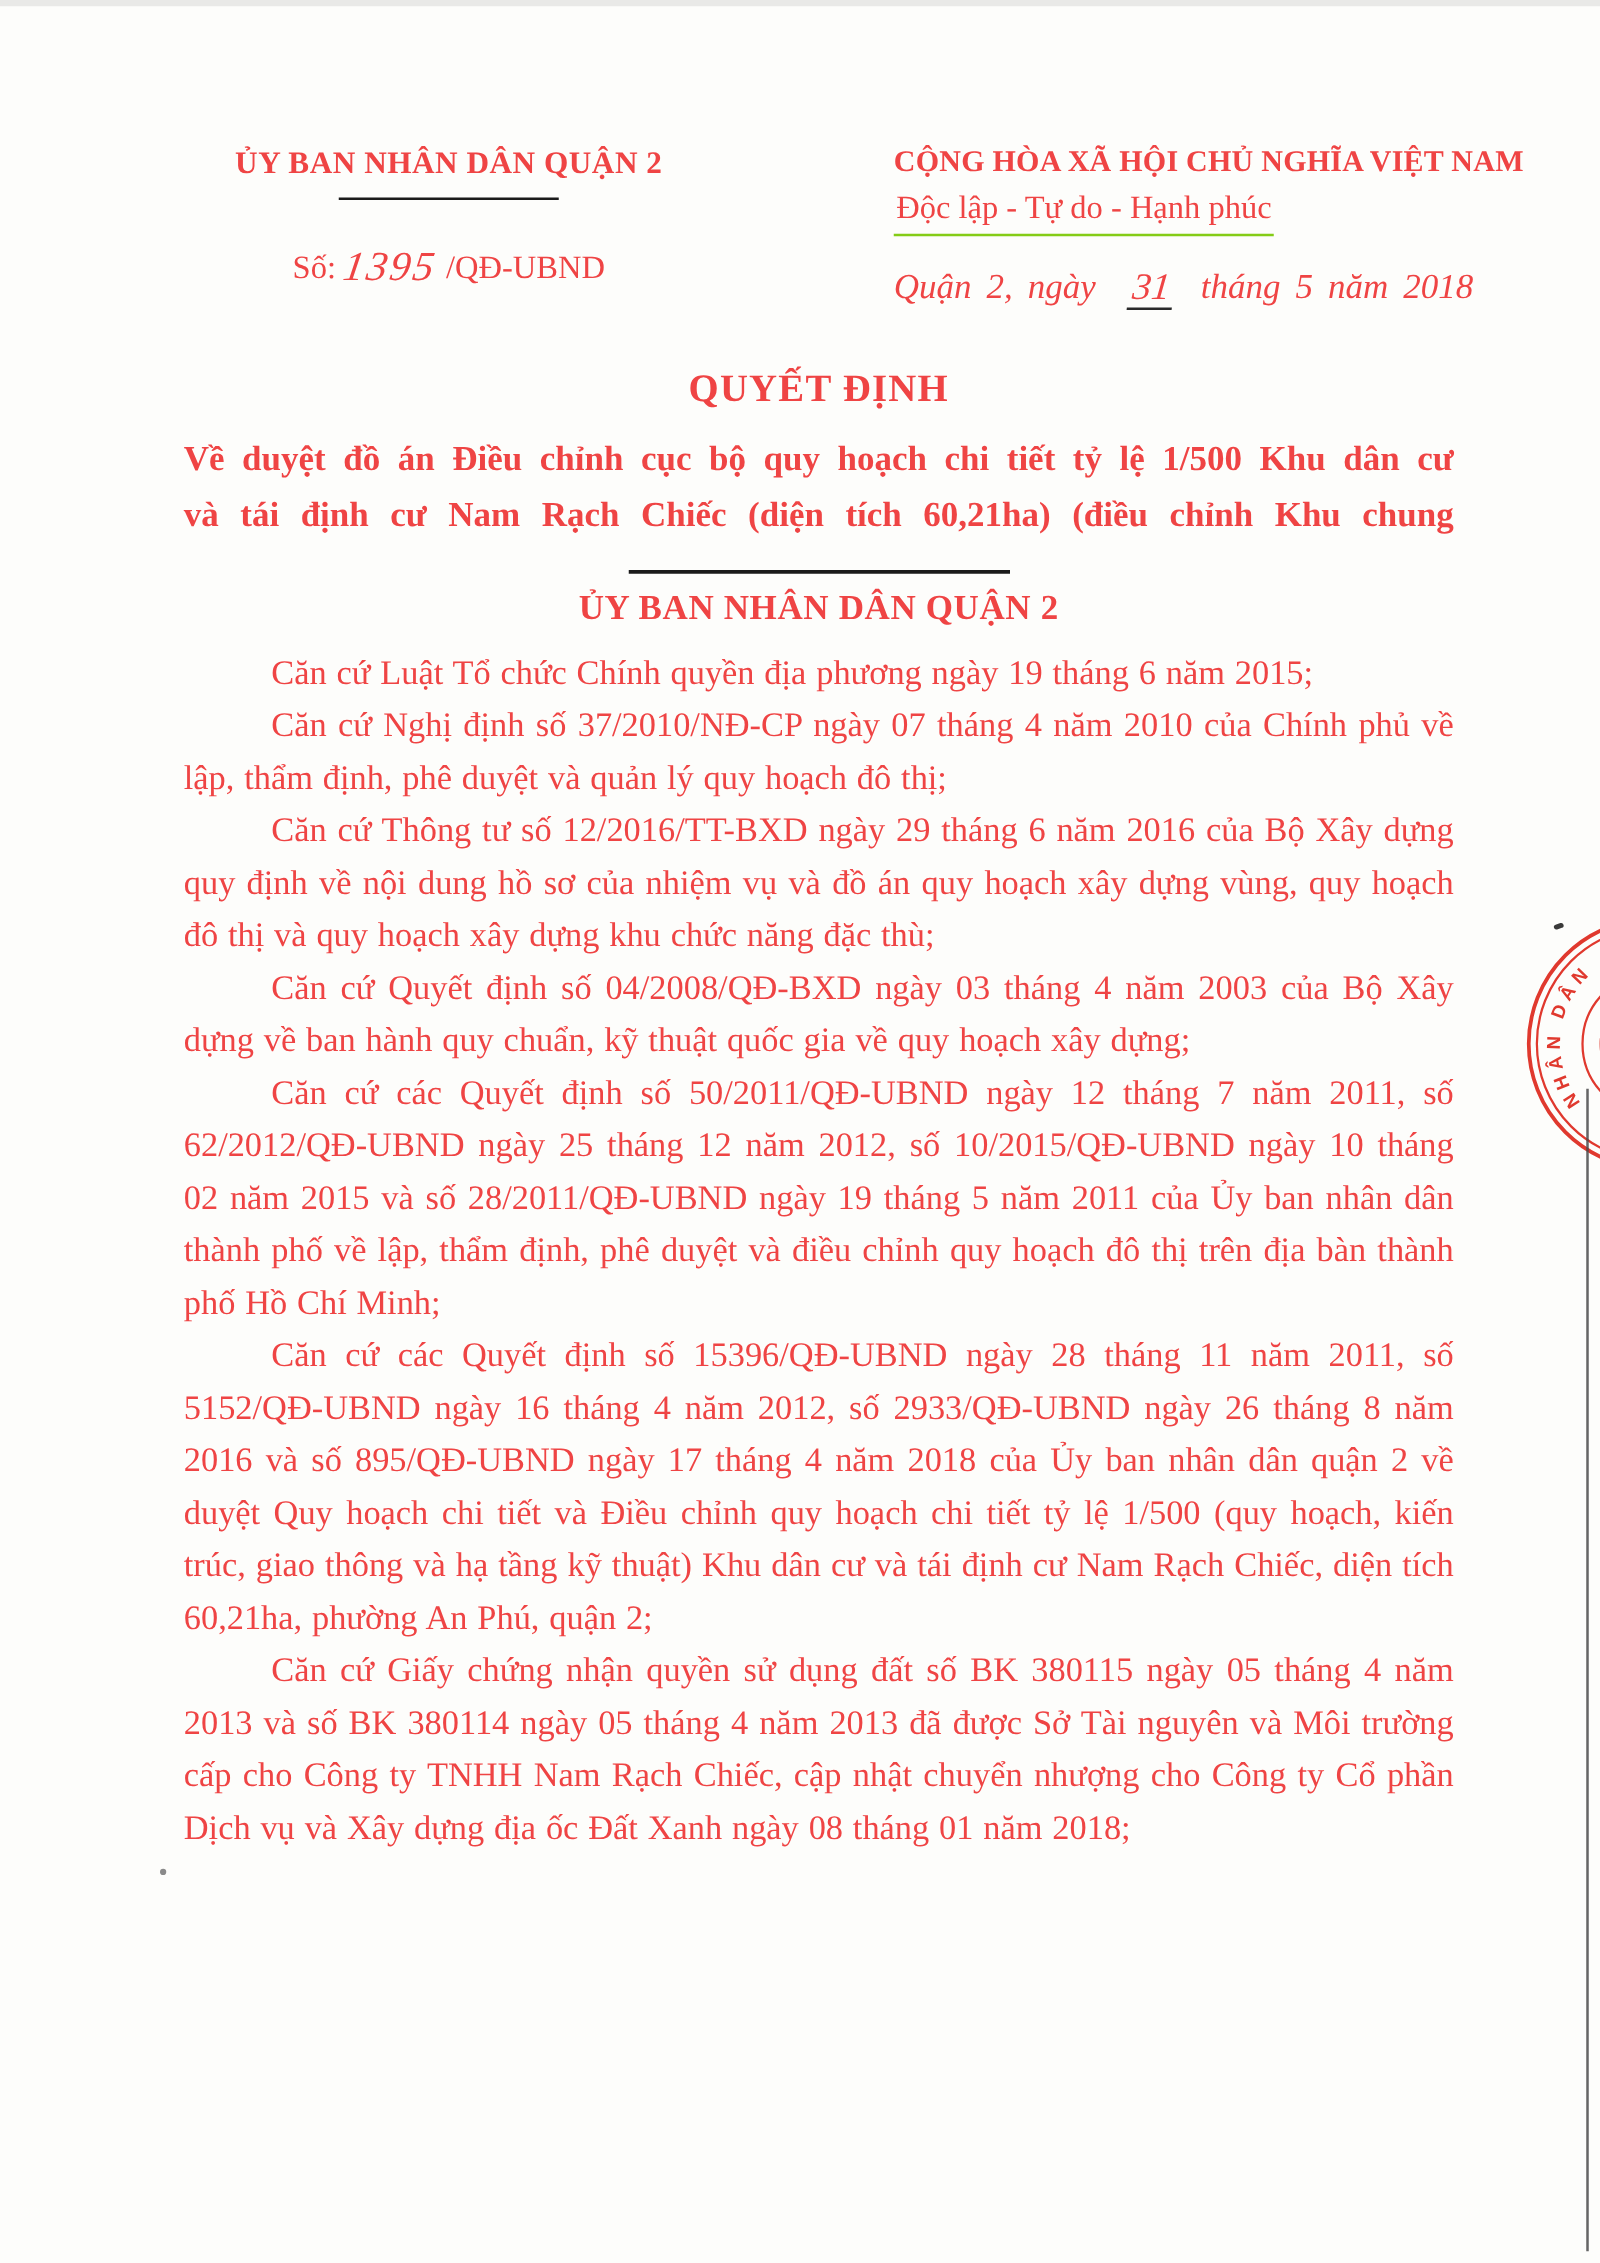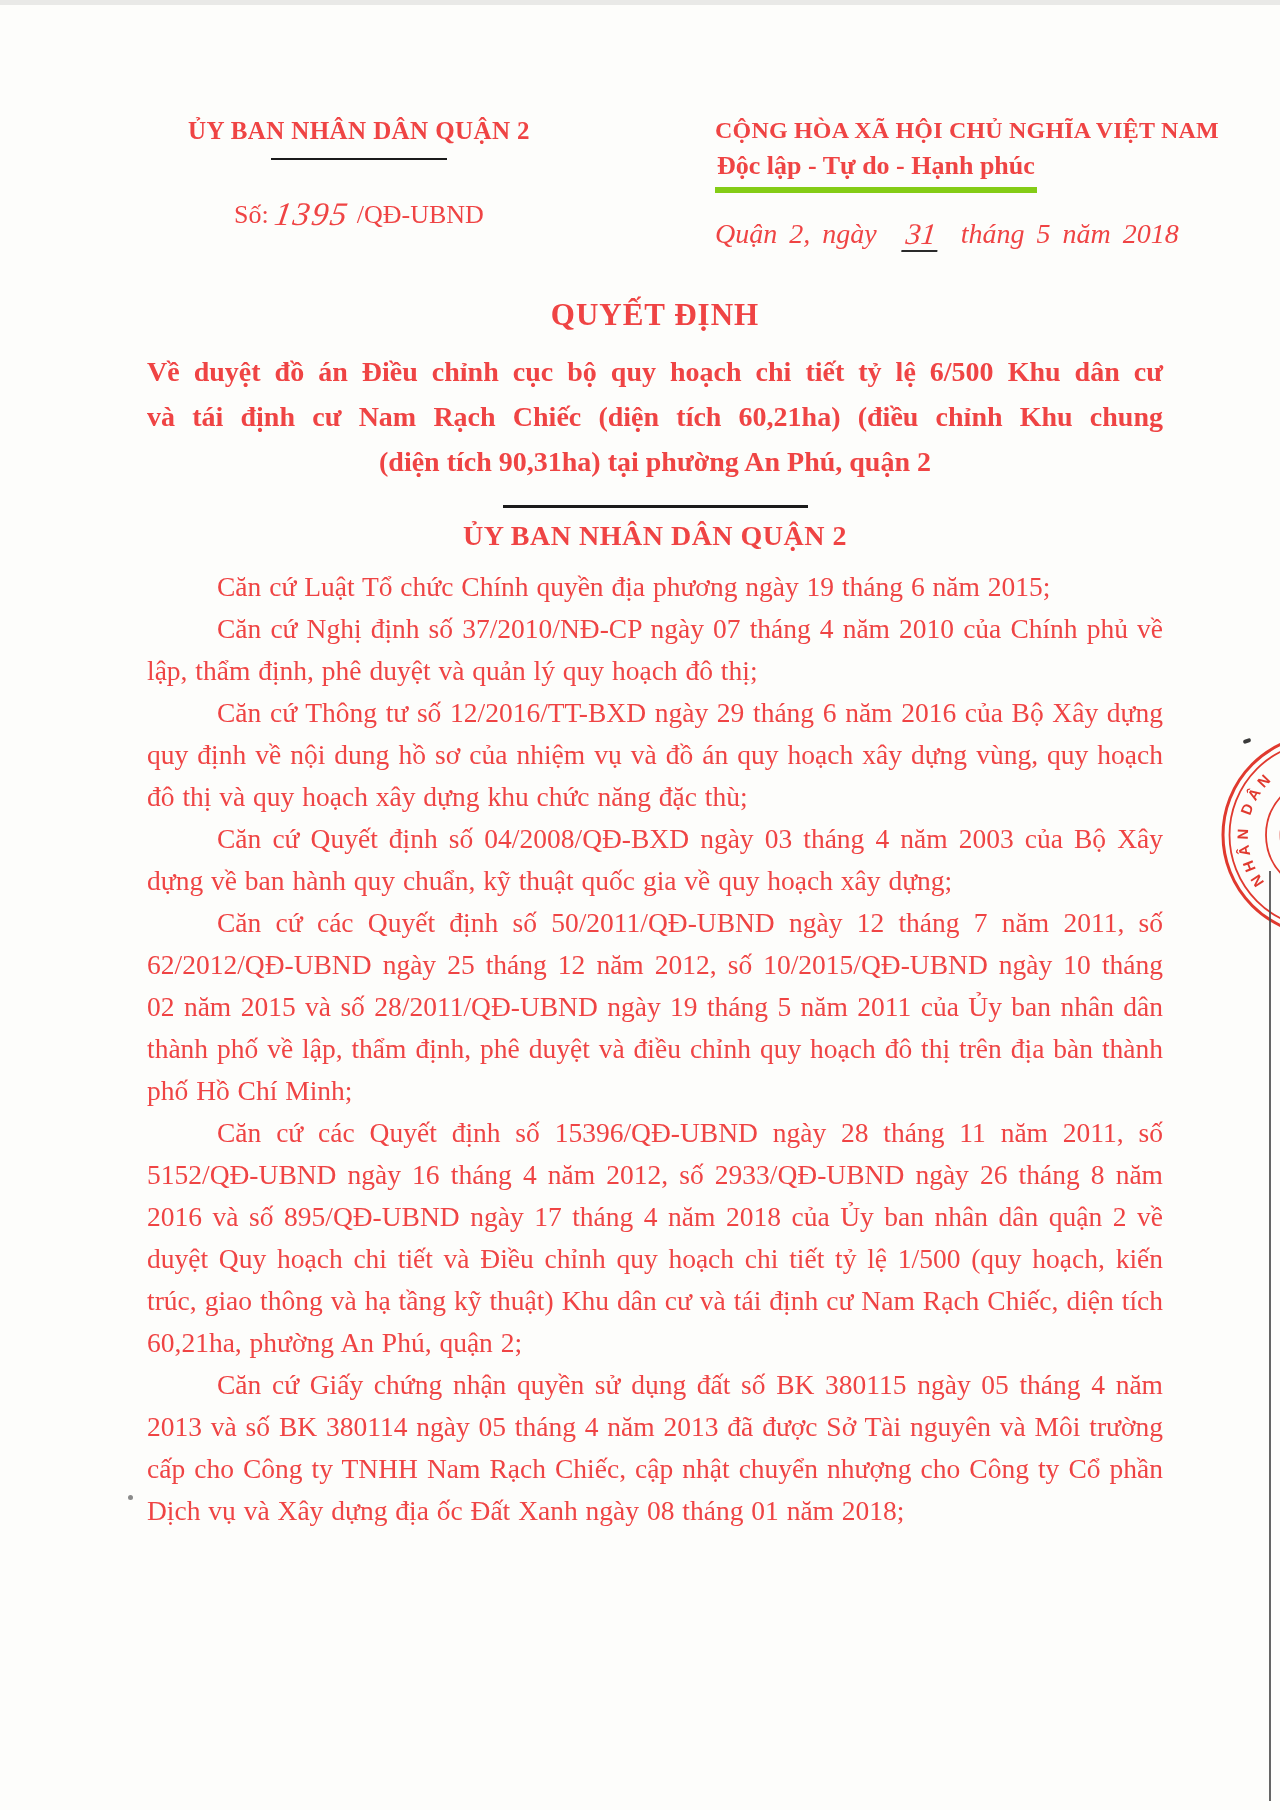--- a/index.html
+++ b/index.html
@@ -26,23 +26,23 @@
     transform:skewX(-9deg);
     font-size:33px;
     line-height:1;
     letter-spacing:2px;
     position:relative;top:2px;
     margin:0 8px 0 6px;
   }
   .national{font-size:24px;font-weight:700;letter-spacing:.2px;white-space:nowrap;}
   .motto{
     display:inline-block;
-    font-size:26px;font-weight:700;
+    font-size:26px;font-weight:400;
     padding:2px 2px 6px;
-    border-bottom:6px solid #84cc16;
+    border-bottom:2px solid #84cc16;
     margin-top:5px;white-space:nowrap;
   }
   .date-line{margin-top:25px;font-style:italic;font-size:28px;white-space:nowrap;word-spacing:5px;}
   .hand-day{
     display:inline-block;
     font-size:30px;line-height:1;
     transform:skewX(-6deg);
     border-bottom:2px solid #2a2a2a;
     padding:0 3px 1px;
     margin:0 22px 0 26px;
@@ -94,23 +94,22 @@
         </div>
         <div class="date-line">
           <span>Quận 2, ngày</span><span class="hand-day">31</span><span>tháng 5 năm 2018</span>
         </div>
       </div>
     </header>
 
     <h1 class="doc-title">QUYẾT ĐỊNH</h1>
 
     <div class="subject">
-      <div class="jl">Về duyệt đồ án Điều chỉnh cục bộ quy hoạch chi tiết tỷ lệ 6/500 Khu dân cư</div>
+      <div class="jl">Về duyệt đồ án Điều chỉnh cục bộ quy hoạch chi tiết tỷ lệ 1/500 Khu dân cư</div>
       <div class="jl">và tái định cư Nam Rạch Chiếc (diện tích 60,21ha) (điều chỉnh Khu chung</div>
-      <div class="cl">(diện tích 90,31ha) tại phường An Phú, quận 2</div>
     </div>
 
     <div class="divider"></div>
 
     <h2 class="issuer">ỦY BAN NHÂN DÂN QUẬN 2</h2>
 
     <section class="body-text">
       <p>Căn cứ Luật Tổ chức Chính quyền địa phương ngày 19 tháng 6 năm 2015;</p>
       <p>Căn cứ Nghị định số 37/2010/NĐ-CP ngày 07 tháng 4 năm 2010 của Chính phủ về lập, thẩm định, phê duyệt và quản lý quy hoạch đô thị;</p>
       <p>Căn cứ Thông tư số 12/2016/TT-BXD ngày 29 tháng 6 năm 2016 của Bộ Xây dựng quy định về nội dung hồ sơ của nhiệm vụ và đồ án quy hoạch xây dựng vùng, quy hoạch đô thị và quy hoạch xây dựng khu chức năng đặc thù;</p>

